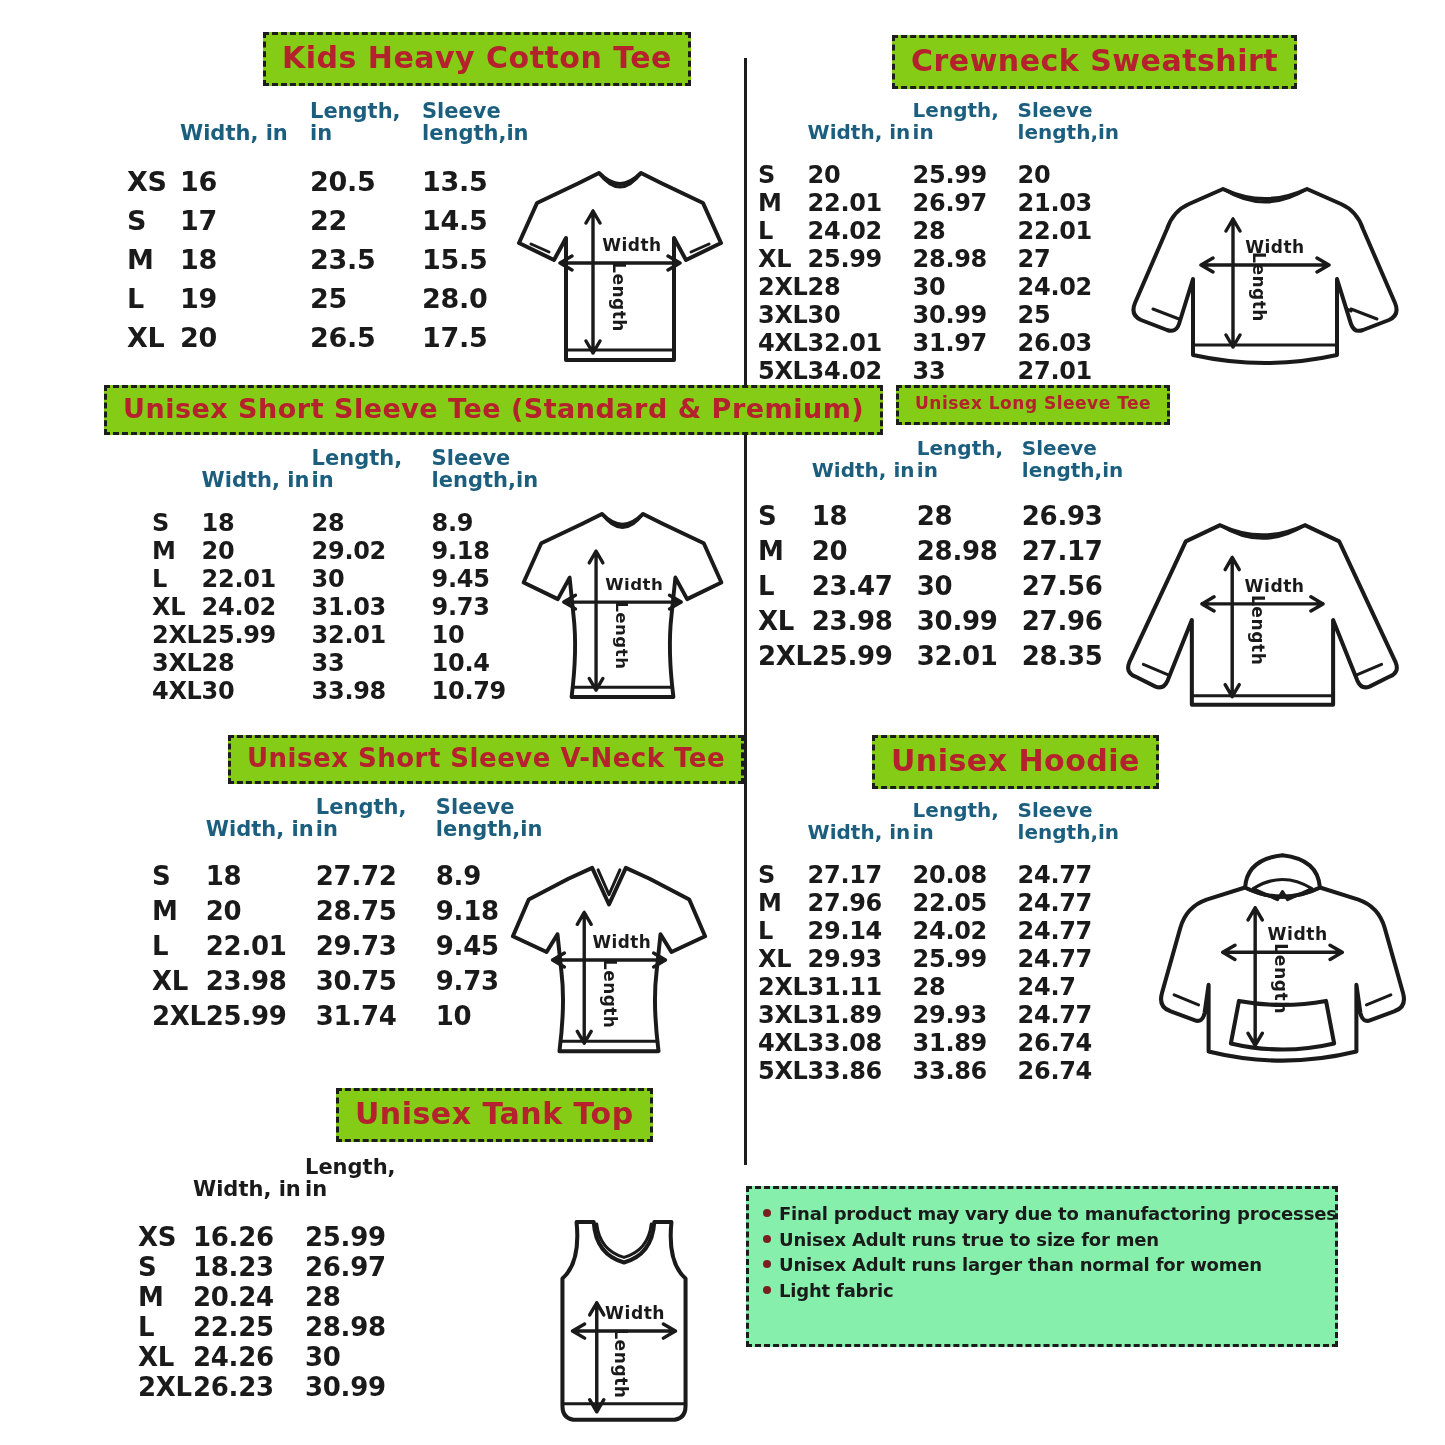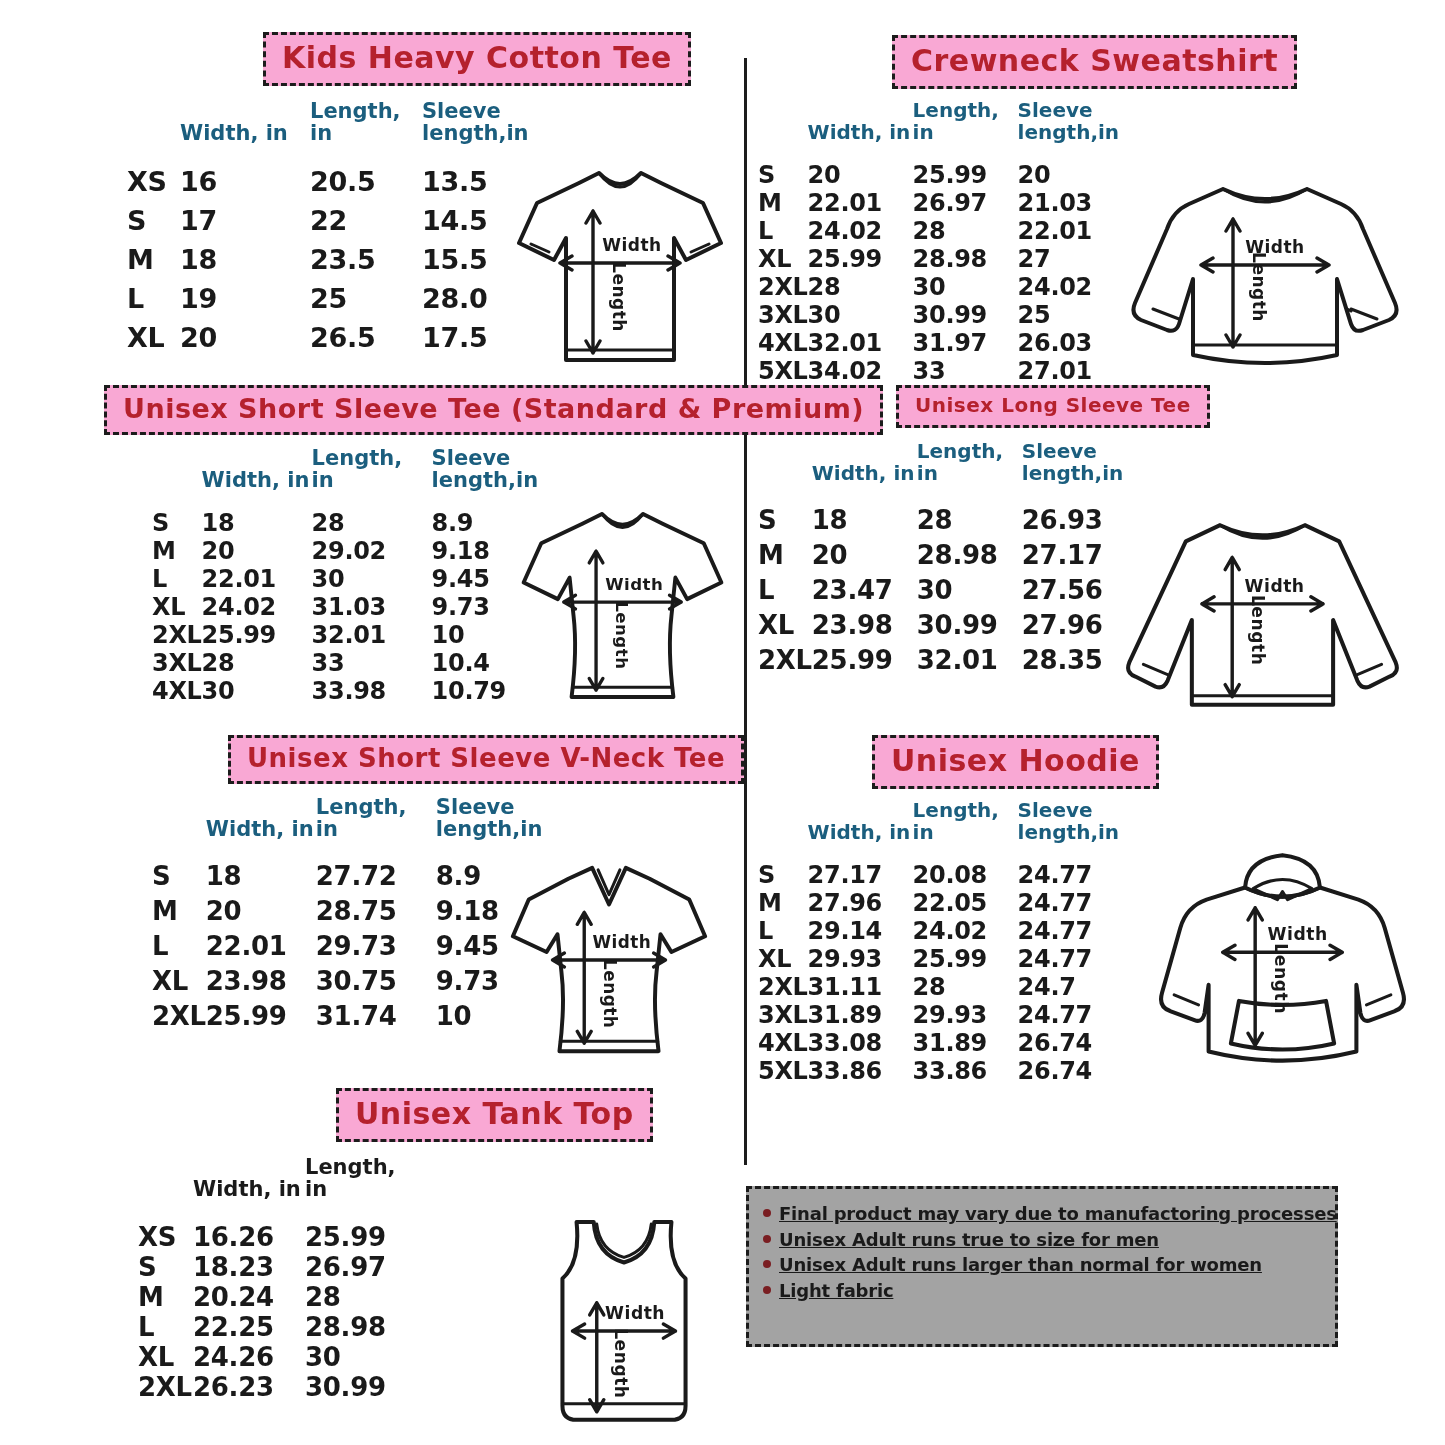--- a/index.html
+++ b/index.html
@@ -7,21 +7,21 @@
     width:1445px;height:1445px;position:relative;background:#ffffff;
     font-family:"DejaVu Sans","Liberation Sans",sans-serif;
     font-weight:700;color:#1a1a1a;overflow:hidden;
   }
   .divider{position:absolute;background:#1c1c1c;}
   .section{position:absolute;}
   .title-row{white-space:nowrap;}
   .title-box{
     display:inline-block;border:3px dashed #1c1c1c;color:#b5212d;
     padding:7px 16px 9px 16px;letter-spacing:.5px;line-height:1.05;
-    background:#f9a8d4;white-space:nowrap;
+    background:#84cc16;white-space:nowrap;
   }
   .size-table{border-collapse:collapse;table-layout:fixed;}
   .size-table th{
     text-align:left;vertical-align:bottom;color:#1b5e7e;font-weight:700;
     font-size:21px;line-height:22px;padding:0 0 18px 0;
   }
   .size-table th .sl{display:block;}
   .size-table td{
     text-align:left;vertical-align:middle;font-weight:700;padding:0;
     letter-spacing:-0.3px;
@@ -31,22 +31,22 @@
   .rows-7 td{font-size:24px;height:27px;}
   .rows-dense td{font-size:24px;height:26px;}
   .rows-mid td{font-size:26px;height:29px;}
   .garment{position:absolute;}
   .garment path, .garment line{stroke:#1a1a1a;stroke-linejoin:round;stroke-linecap:round;}
   .garment .body{fill:#ffffff;stroke-width:4;}
   .garment .detail{fill:none;stroke-width:3;}
   .garment .arrow{fill:none;stroke-width:3.4;}
   .garment text{font-size:17px;font-weight:700;fill:#1a1a1a;letter-spacing:.5px;}
   .notes-box{
-    position:absolute;border:3px dashed #1c1c1c;background:#a3a3a3;
-    padding:12px 12px 10px 14px;box-sizing:border-box;text-decoration:underline;
+    position:absolute;border:3px dashed #1c1c1c;background:#86efac;
+    padding:12px 12px 10px 14px;box-sizing:border-box;
   }
   .note-line{display:flex;align-items:baseline;font-size:18px;line-height:25.5px;letter-spacing:-0.2px;white-space:nowrap;}
   .note-line .bullet{
     width:8px;height:8px;border-radius:50%;background:#7a1e22;
     display:inline-block;flex:0 0 8px;margin-right:8px;position:relative;top:-3px;
   }
 </style>
 </head>
 <body>
 
@@ -279,21 +279,21 @@
     <path class="detail" d="M69,193 L171,193"></path>
     <path class="arrow" d="M60,106 L180,106 M60,106 l12,-7 M60,106 l12,7 M180,106 l-12,-7 M180,106 l-12,7"></path>
     <path class="arrow" d="M93,54 L93,196 M93,54 l-7,12 M93,54 l7,12 M93,196 l-7,-12 M93,196 l7,-12"></path>
     <text x="132" y="94" text-anchor="middle">Width</text>
     <text text-anchor="middle" transform="translate(113,140) rotate(90)">Length</text>
   </svg>
 </div>
 
 <div class="section" style="left:752px;top:385px;width:692px;">
   <div class="title-row">
-    <div class="title-box" style="margin-left:144px;font-size:20px;">Unisex Long Sleeve Tee</div>
+    <div class="title-box" style="margin-left:144px;font-size:17px;">Unisex Long Sleeve Tee</div>
   </div>
   <table class="size-table rows-tall" style="margin-top:12px;">
     <colgroup>
         <col style="width:48px">
         <col style="width:105px">
         <col style="width:105px">
         <col style="width:95px">
       </colgroup>
     <thead>
         <tr>

